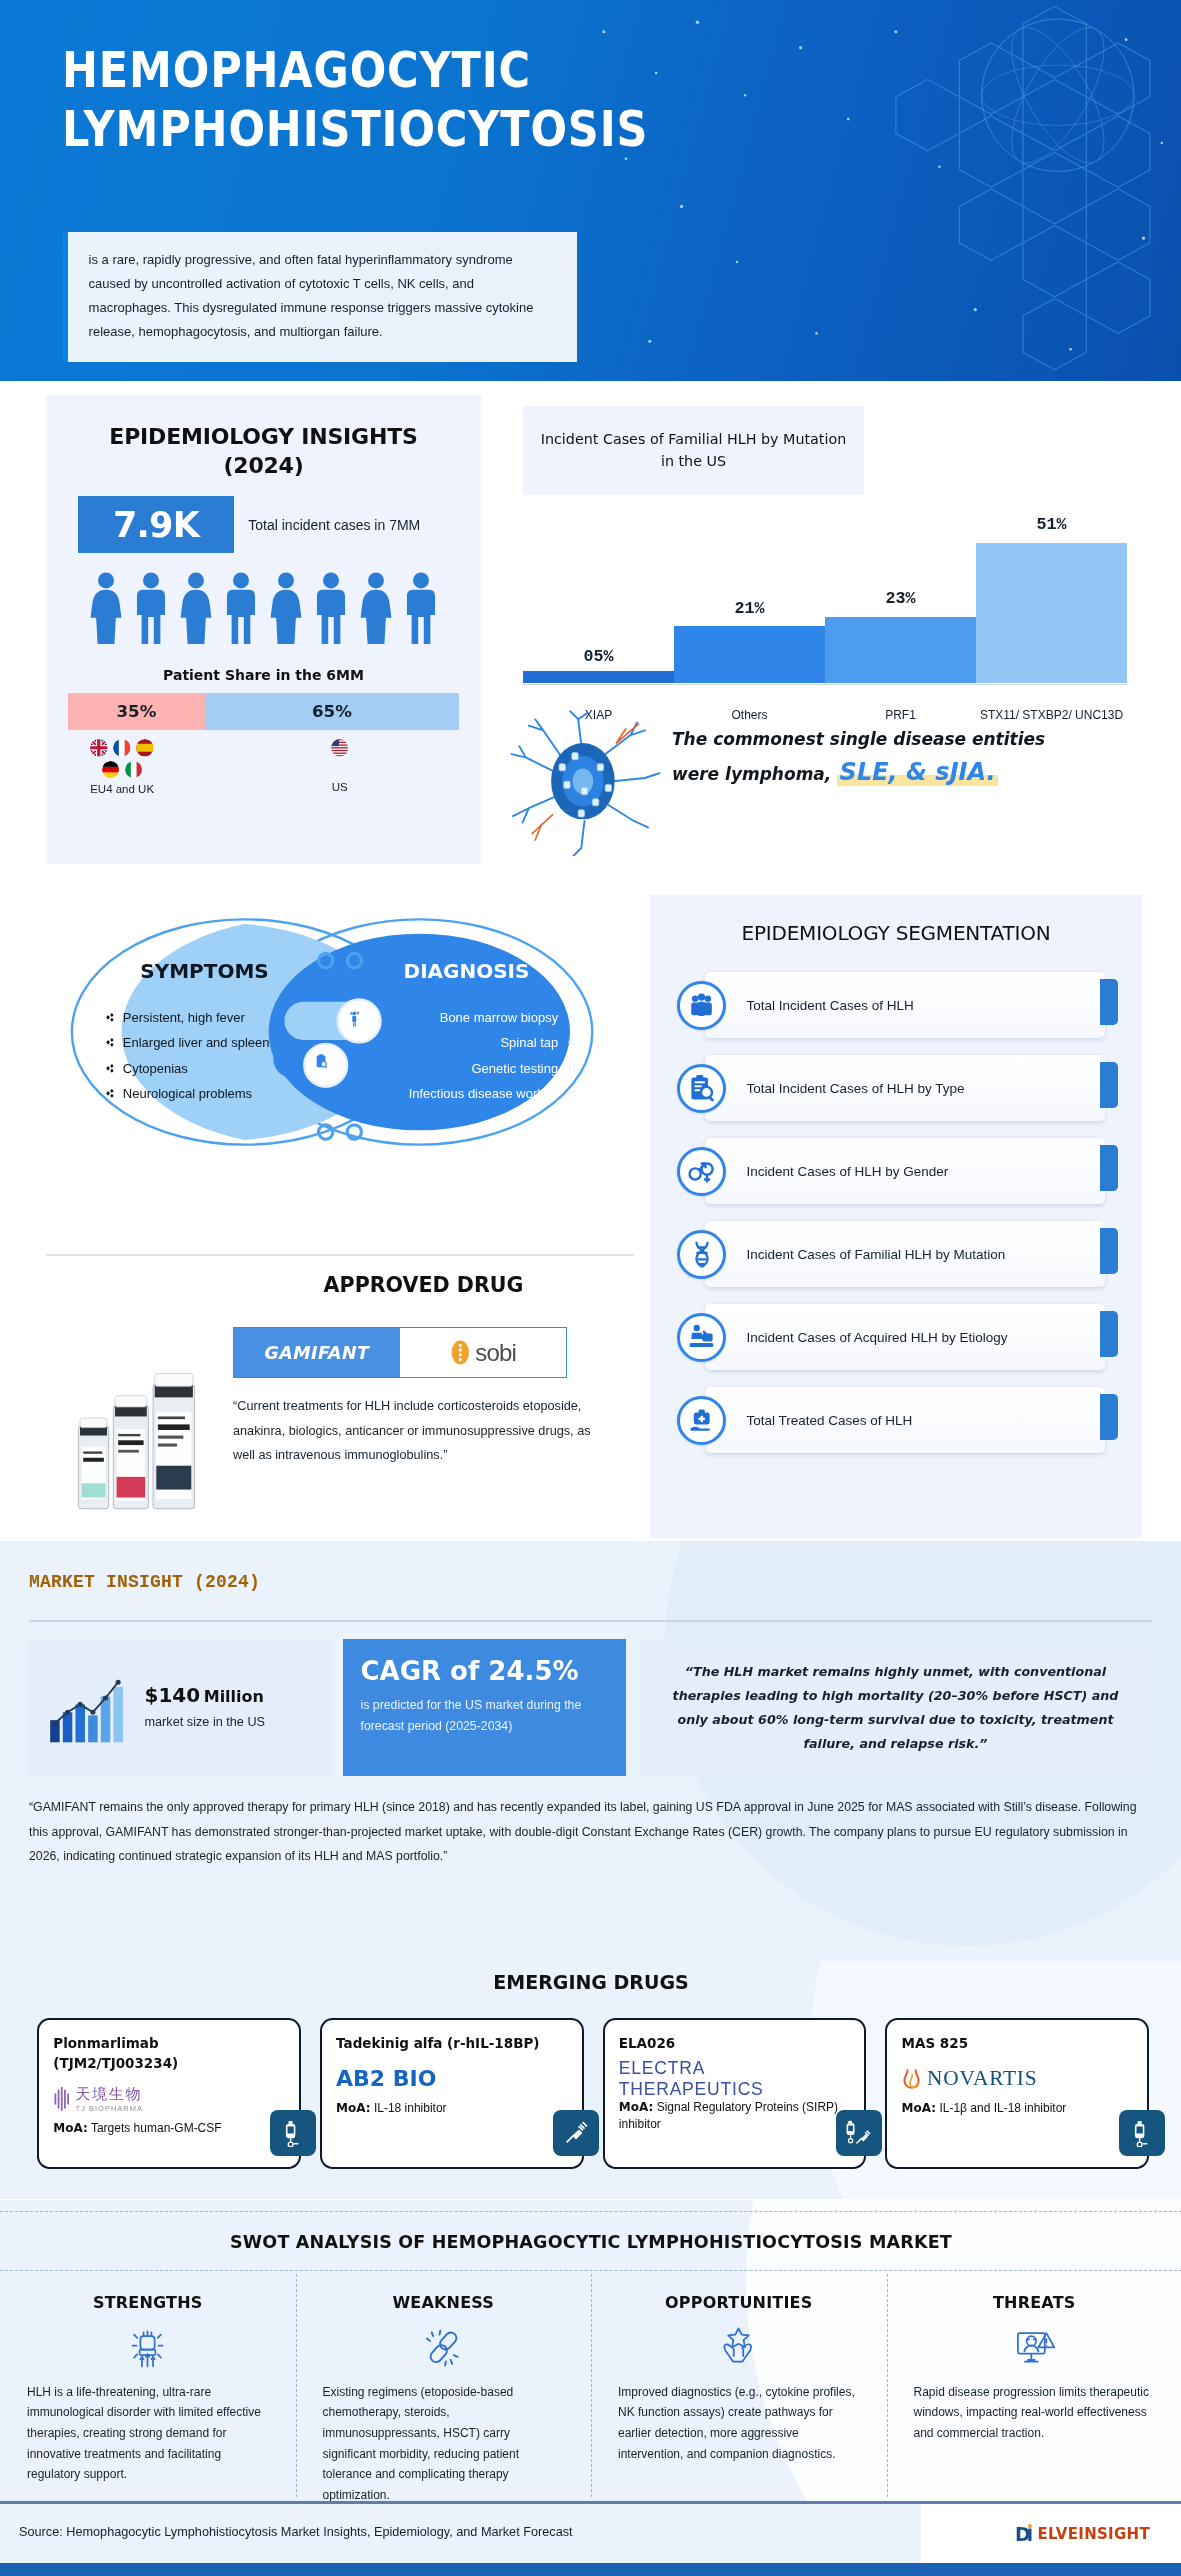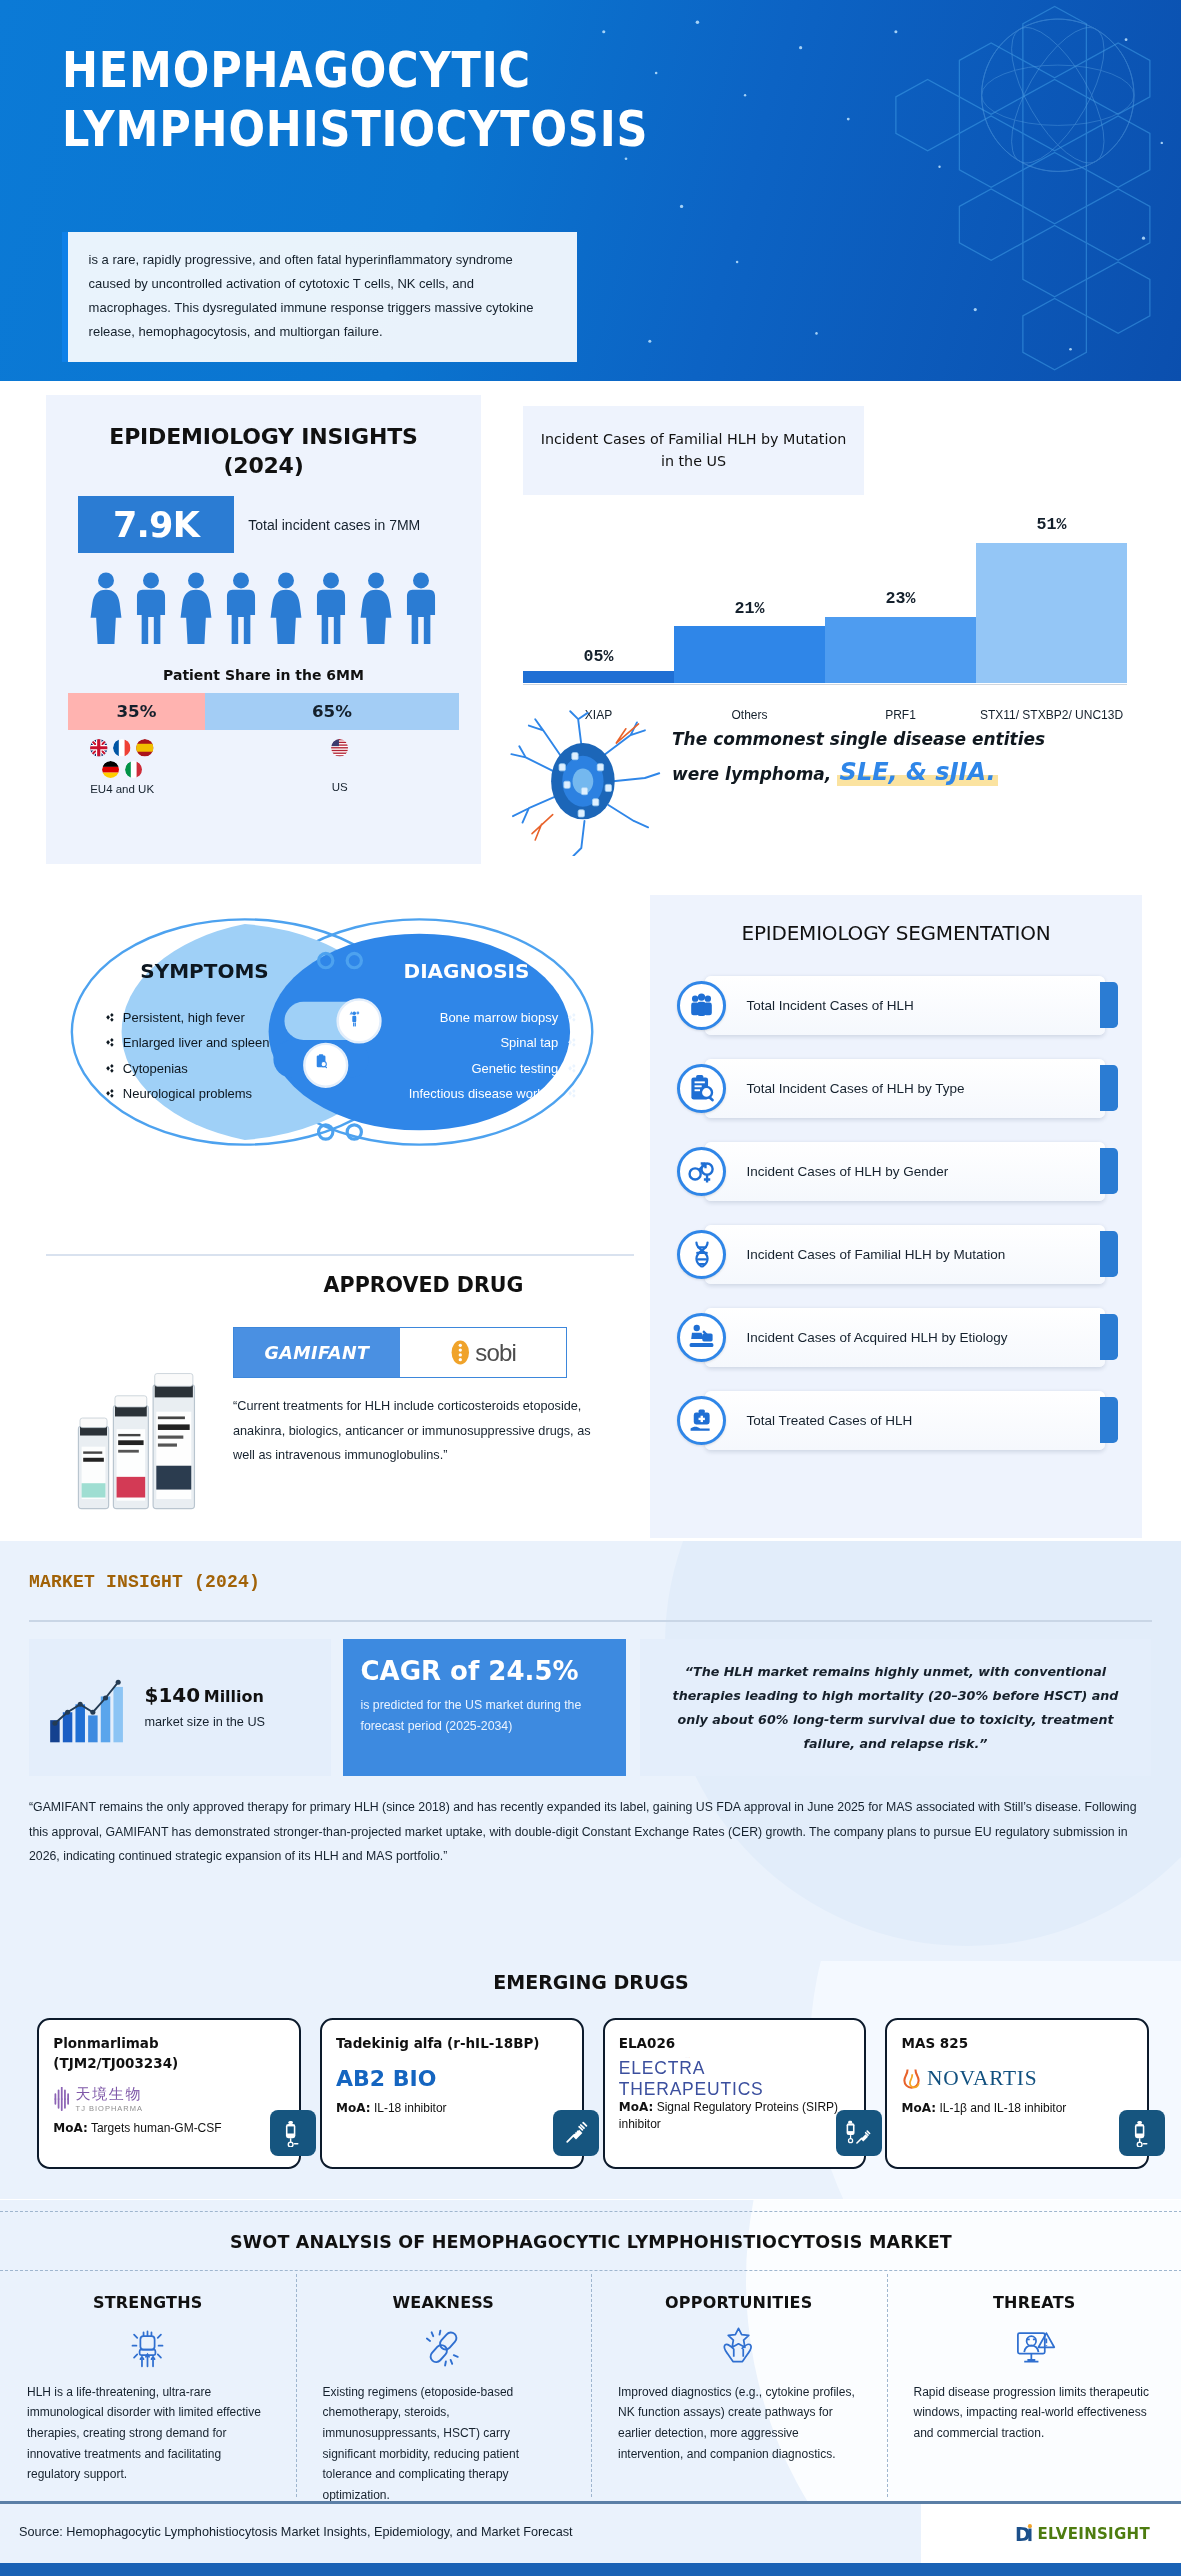--- a/index.html
+++ b/index.html
@@ -113,21 +113,21 @@
     font-size:20px; color:#111; padding-top:25.4px; letter-spacing:-0.2px;
   }
   .seg-list { margin-top:19px; }
   .seg-item { position:relative; height:83px; display:flex; align-items:center; padding-left:27px; }
   .seg-icon-circle {
     width:49px; height:49px; border-radius:50%; background:#fff;
     border:3.2px solid #2f86e8; display:flex; align-items:center; justify-content:center;
     flex:0 0 auto; z-index:3; box-shadow:0 0.8px 2.4px rgba(0,0,0,.13);
   }
   .seg-pill {
-    position:relative; margin-left:-20.6px; flex:1 1 auto; height:59px;
+    position:relative; margin-left:-20.6px; flex:1 1 auto; height:66px;
     background:linear-gradient(180deg,#fff 0%, #f5f8fd 100%);
     border-radius:5.6px; box-shadow:0 1.6px 4px rgba(20,40,80,.14);
     display:flex; align-items:center; padding-left:41px; margin-right:37px;
     font-size:13.5px; color:#16222e;
   }
   .seg-pill::after {
     content:""; position:absolute; right:-12.7px; top:6.4px; width:17.5px; height:46px;
     background:#2b7cd3; border-radius:0 4.8px 4.8px 0;
   }
 
@@ -236,21 +236,21 @@
   .footer { position:absolute; left:0; top:2501px; width:1182px; height:75px; }
   .footer-top-rule { position:absolute; left:0; top:0; width:1182px; height:3.2px; background:#5b7fa6; }
   .footer-bg { position:absolute; left:0; top:3.2px; width:921px; height:59px; background:#eaf2fc; }
   .footer-bg-r { position:absolute; left:921px; top:3.2px; width:260px; height:59px; background:#fff; }
   .footer-src {
     position:absolute; left:19px; top:24px;
     font-size:12.7px; color:#14202c;
   }
   .footer-logo { position:absolute; right:32px; top:20.6px; display:flex; align-items:center; }
   .footer-bar { position:absolute; left:0; top:62px; width:1182px; height:12.7px; background:#1a62b5; }
-  .di-text { font-family:"DejaVu Sans",sans-serif; font-weight:700; font-size:15px; color:#4d7c0f; letter-spacing:0.3px; }
+  .di-text { font-family:"DejaVu Sans",sans-serif; font-weight:700; font-size:15px; color:#c2410c; letter-spacing:0.3px; }
 </style>
 </head>
 <body>
 
 <div class="page">
 
   <div class="hero">
     <svg class="hero-hexes" viewBox="0 0 760 480">
       <g fill="none" stroke="#4fb3f5" stroke-width="1.6" opacity="0.75">
         <polygon points="560,30 600,8 640,30 640,76 600,98 560,76"></polygon>

